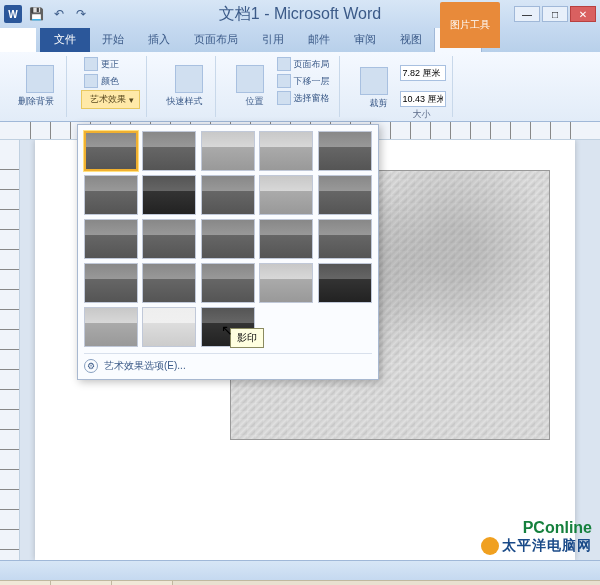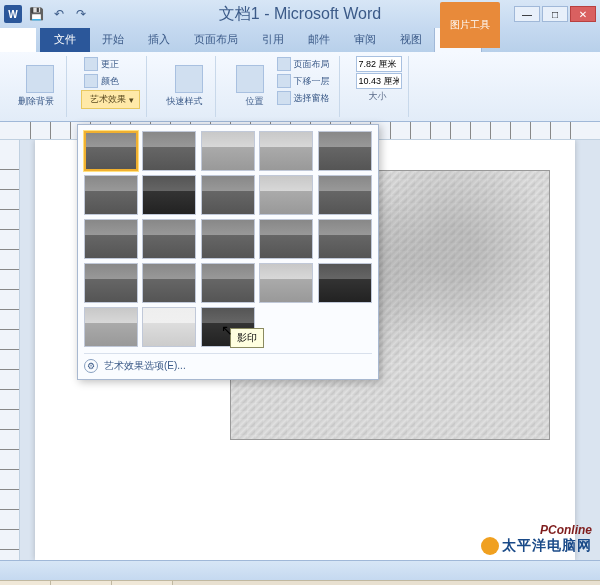--- a/index.html
+++ b/index.html
@@ -23,21 +23,21 @@
     .ribbon { height: 70px; background: linear-gradient(#f5f9ff, #e2ecf8); border-bottom:1px solid #a0b8d8; display:flex; padding:4px 6px; gap:8px; }
     .rgroup { display:flex; flex-direction:column; border-right:1px solid #c8d8ea; padding:0 6px; }
     .rgroup-content { display:flex; gap:4px; flex:1; }
     .rbtn-large { display:flex; flex-direction:column; align-items:flex-end; justify-content:center; gap:2px; padding:2px 6px; cursor:pointer; }
     .rbtn-large .ricon { width:28px; height:28px; background:#d0dff0; border:1px solid #a8c0e0; }
     .rbtn-large span { font-size:9px; color:#3b5a88; }
     .rbtn-small { display:flex; align-items:center; gap:3px; padding:1px 3px; font-size:9px; color:#3b5a88; cursor:pointer; }
     .rbtn-small .ricon-s { width:14px; height:14px; background:#d0dff0; border:1px solid #a8c0e0; }
     .rcol { display:flex; flex-direction:column; gap:1px; }
     .art-effects-btn { background:#ffe9a8; border:1px solid #e8c860; padding:2px 5px; font-size:9px; color:#5a4a20; display:flex; align-items:center; gap:3px; cursor:pointer; }
-    .spinner { display:flex; align-items:center; gap:2px; font-size:9px; color:#3b5a88; }
+    .spinner { display:flex; align-items:center; gap:2px; font-size:9px; color:#3b5a88;margin-top:9px; }
     .spinner input { width:46px; height:16px; font-size:9px; border:1px solid #a8c0e0; padding:0 2px; }
     
     .ruler-h { height:18px; background:#f0f4fa; border-bottom:1px solid #c0d0e0; position:relative; }
     .ruler-h::before { content:''; position:absolute; left:30px; right:20px; height:100%; background: repeating-linear-gradient(90deg,#888 0,#888 1px,transparent 1px,transparent 20px); }
     
     .content-area { display:flex; height:420px; background:#dae4f0; }
     .ruler-v { width:20px; background:#f0f4fa; border-right:1px solid #c0d0e0; position:relative; }
     .ruler-v::before { content:''; position:absolute; top:10px; bottom:10px; width:100%; background: repeating-linear-gradient(0deg,#888 0,#888 1px,transparent 1px,transparent 20px); }
     .doc-area { flex:1; position:relative; overflow:hidden; }
     .page { position:absolute; left:15px; top:0; width:540px; height:420px; background:#fff; box-shadow:0 0 6px rgba(0,0,0,0.2); }
@@ -56,21 +56,21 @@
     .gallery-footer { margin-top:6px; padding-top:5px; border-top:1px solid #d8e0ec; display:flex; align-items:center; gap:6px; font-size:10px; color:#3b5a88; cursor:pointer; }
     .gallery-footer .ficn { width:14px; height:14px; border-radius:50%; border:1px solid #88a0c0; display:flex; align-items:center; justify-content:center; font-size:9px; }
     .tooltip { position:absolute; left:230px; top:328px; background:#ffffe0; border:1px solid #8a8a60; font-size:10px; padding:2px 6px; z-index:11; }
     .cursor-arrow { position:absolute; left:221px; top:322px; z-index:12; font-size:14px; color:#000; }
     
     .statusbar { height:20px; background:linear-gradient(#d7e6f6,#c5d9f0); border-top:1px solid #a0b8d8; }
     .footer-tabs { height:22px; background:#e8e0d0; display:flex; border-top:1px solid #c0b8a0; }
     .ftab { padding:3px 20px; font-size:10px; color:#555; border-right:1px solid #c0b8a0; background:#f0e8d8; cursor:pointer; }
     
     .watermark { position:absolute; right:8px; bottom:30px; text-align:right; z-index:20; }
-    .pcon { font-size:12px; font-weight:bold; color:#7f1d1d; font-style:italic; }
+    .pcon { font-size:16px; font-weight:bold; color:#15803d; }
     .pcon-cn { display:flex; align-items:center; gap:3px; }
     .pco-badge { width:18px; height:18px; border-radius:50%; background:#f0a020; }
     .pco-text { font-size:14px; color:#1a4a88; font-weight:bold; letter-spacing:1px; }
   </style>
 </head>
 <body>
 
 <div class="titlebar">
   <div class="word-icon">W</div>
   <div class="qat">
@@ -148,20 +148,24 @@
           </div>
         <div class="rbtn-small">
             <div class="ricon-s"></div>
             <span>选择窗格</span>
           </div>
       </div>
     </div>
   </div>
   <div class="rgroup">
     <div class="rgroup-content">
+      <div class="rbtn-large">
+        <div class="ricon"></div>
+        <span>裁剪</span>
+      </div>
       <div class="rcol">
         <div class="spinner">
           <div class="ricon-s"></div>
           <input value="7.82 厘米" style="">
         </div>
         <div class="spinner">
           <div class="ricon-s"></div>
           <input value="10.43 厘米" style="">
         </div>
         <div style="font-size:9px;color:#5a6a88;text-align:center;">大小</div>

